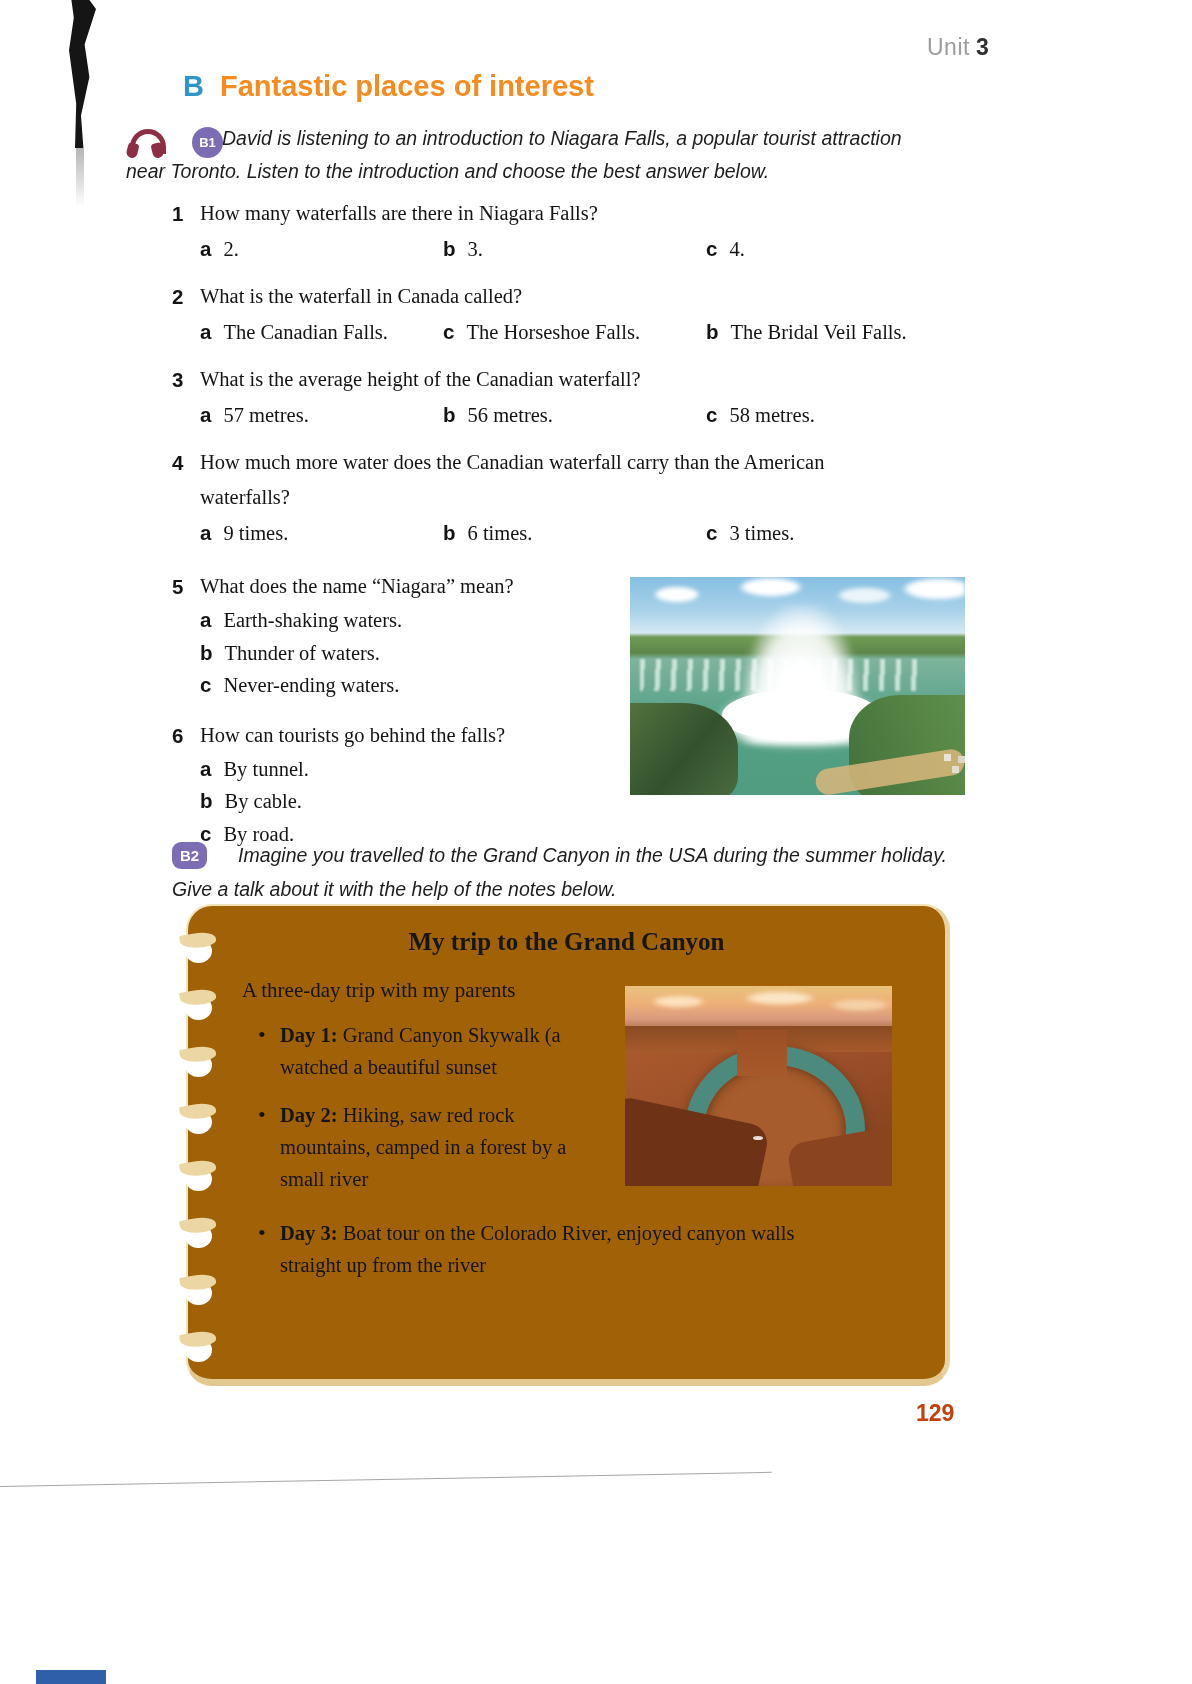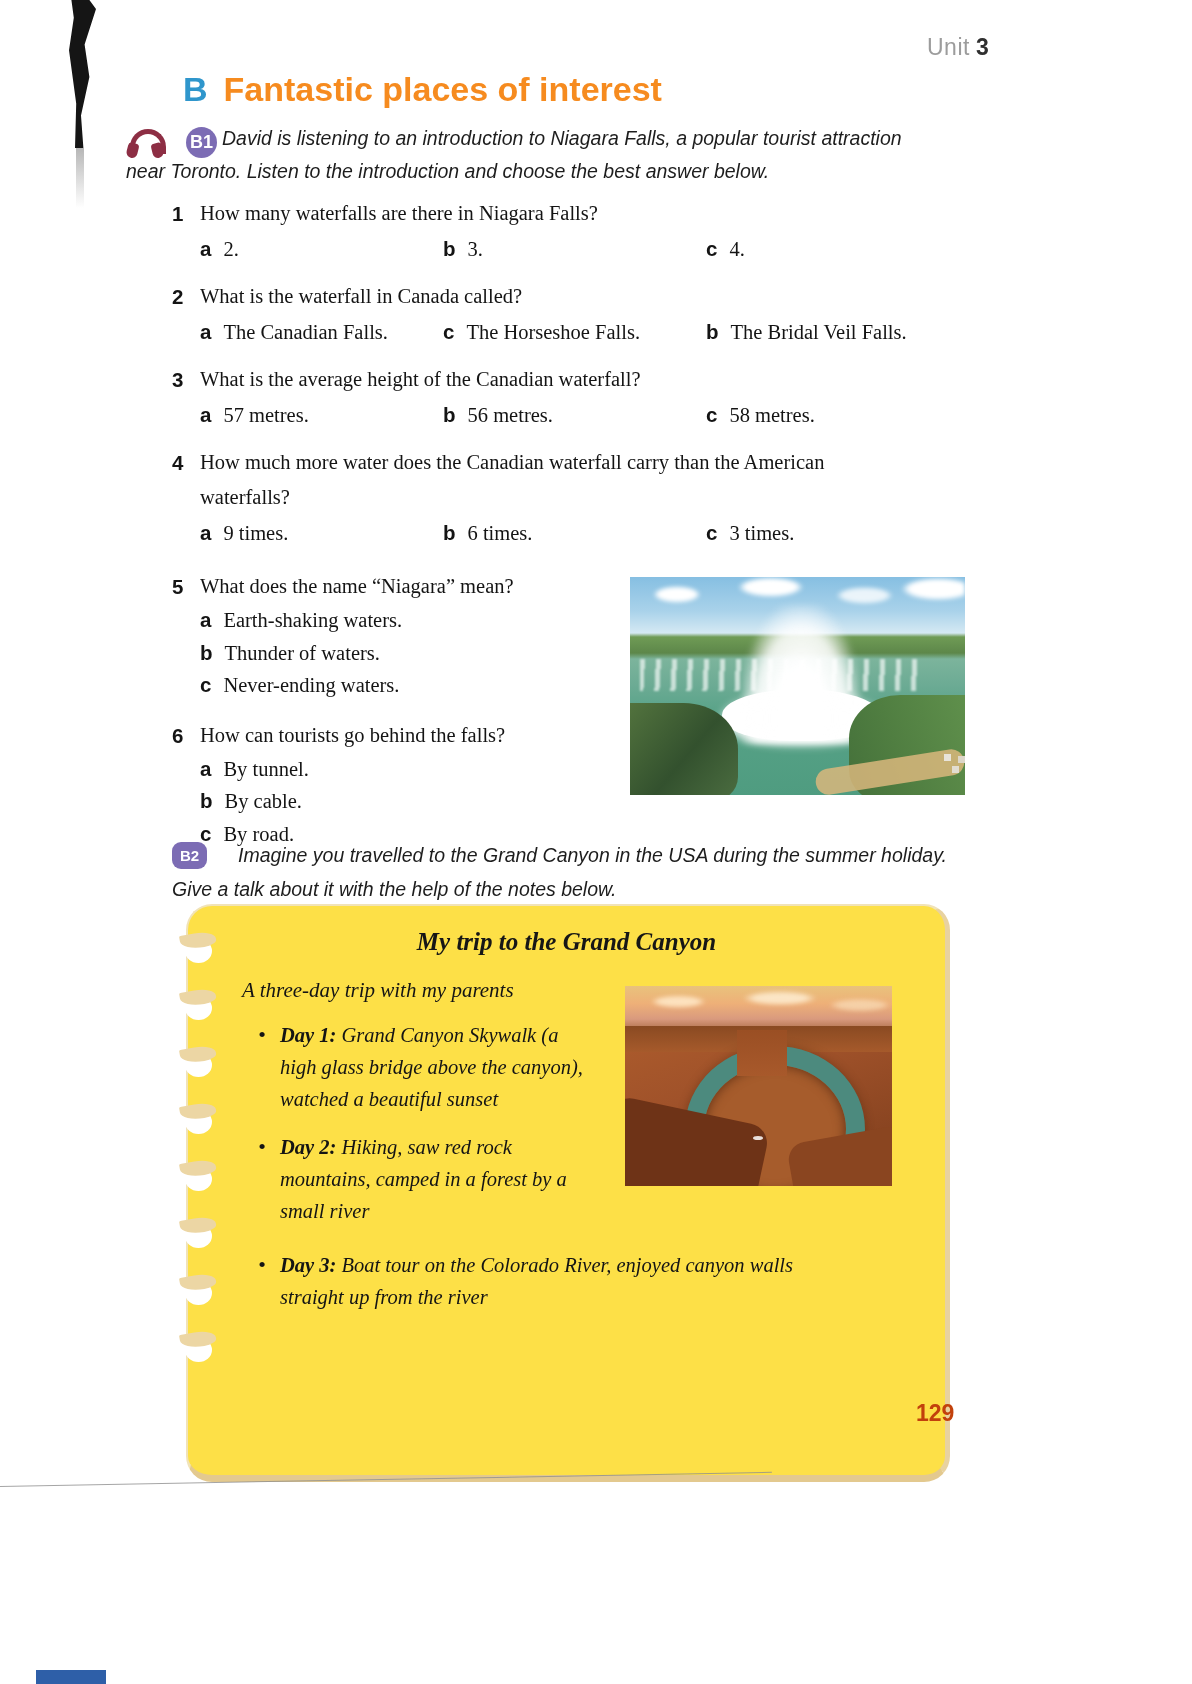--- a/index.html
+++ b/index.html
@@ -11,36 +11,36 @@
         clip-path:polygon(18% 0,78% 0,100% 6%,62% 30%,78% 52%,50% 78%,58% 100%,30% 100%,34% 70%,10% 34%,26% 12%);}
   .tear-smudge{position:absolute;left:76px;top:148px;width:8px;height:60px;background:linear-gradient(180deg,#7a7a7a,#d9d9d9 70%,transparent);opacity:.55;}
   .edge-line{position:absolute;left:0;top:1486px;width:772px;border-top:1.5px solid #8f8f8f;transform:rotate(-1.05deg);transform-origin:left center;opacity:.8;}
   .blue-bar{position:absolute;left:36px;top:1670px;width:70px;height:14px;background:#2e5fa8;}
 
   
   .unit{position:absolute;left:927px;top:34px;font-family:"Liberation Sans",sans-serif;font-size:23px;color:#9c9c9c;letter-spacing:.5px;text-align:right;}
   .unit b{color:#2f2f2f;font-weight:700;margin-left:6px;}
 
   
-  .sec-head{position:absolute;left:183px;top:70px;font-family:"Liberation Sans",sans-serif;font-weight:700;font-size:34px;}
+  .sec-head{position:absolute;left:183px;top:70px;font-family:"Liberation Sans",sans-serif;font-weight:700;font-size:29px;}
   .sec-letter{color:#2f96cc;margin-right:16px;}
   .sec-title{color:#f68b1f;}
 
   
   .b1-intro{position:absolute;left:126px;top:122px;width:846px;font-family:"Liberation Sans",sans-serif;
             font-style:italic;font-size:19.5px;line-height:33px;color:#1d1d1d;}
   .b1-intro .l1{padding-left:96px;}
   .hp{position:absolute;left:0;top:6px;width:38px;height:32px;}
   .hp .band{position:absolute;left:4px;top:1px;width:26px;height:20px;border:5px solid #8d2e44;border-bottom:none;border-radius:18px 18px 0 0;}
   .hp .cupL,.hp .cupR{position:absolute;top:15px;width:11px;height:15px;background:#8d2e44;border-radius:4px 4px 6px 6px;}
   .hp .cupL{left:1px;transform:rotate(14deg);}
   .hp .cupR{left:26px;transform:rotate(-14deg);}
   .badge{display:inline-flex;align-items:center;justify-content:center;background:#7c6cb4;color:#fff;
          font-family:"Liberation Sans",sans-serif;font-style:normal;font-weight:700;}
-  .badge.b1{position:absolute;left:60px;top:5px;width:31px;height:31px;border-radius:50%;font-size:18px;}
+  .badge.b1{position:absolute;left:66px;top:5px;width:31px;height:31px;border-radius:50%;font-size:13px;}
   .badge.b2{position:absolute;left:0;top:4px;width:35px;height:27px;border-radius:9px;font-size:15px;}
 
   
   .questions{position:absolute;left:172px;top:196px;width:844px;font-size:20.5px;}
   .q{margin-bottom:12px;}
   .q-row{display:flex;line-height:35px;}
   .q-num{width:28px;font-family:"Liberation Sans",sans-serif;font-weight:700;flex:none;}
   .q-lines{flex:1;}
   .opts-row{display:grid;grid-template-columns:243px 263px auto;margin-left:28px;line-height:35px;}
   .opts-col{margin-left:28px;line-height:32.5px;}
@@ -68,23 +68,23 @@
       transform:rotate(-9deg);border-radius:14px;}
   .n-bldg{position:absolute;right:14px;bottom:34px;width:7px;height:7px;background:#e8e4da;
       box-shadow:14px 2px 0 #dcd6c8,28px -3px 0 #efece2,40px 4px 0 #cfc7b5,8px 12px 0 #e2ddd1;}
 
   
   .b2-intro{position:absolute;left:172px;top:838px;width:852px;font-family:"Liberation Sans",sans-serif;
             font-style:italic;font-size:19.5px;line-height:34px;color:#1d1d1d;}
   .b2-intro .l1{padding-left:66px;font-style:italic;}
 
   
-  .card{position:absolute;left:186px;top:904px;width:764px;height:578px;background:#fde047;
+  .card{position:absolute;left:186px;top:904px;width:764px;height:482px;background:#a16207;
         border:2px solid #f1e3b8;border-right:5px solid #e8d2a0;border-bottom:7px solid #e3c98f;
-        border-radius:26px;box-sizing:border-box;font-style:italic;}
+        border-radius:26px;box-sizing:border-box;}
   .torn{position:absolute;left:-8px;top:26px;display:flex;flex-direction:column;gap:27px;}
   .tm{width:36px;height:30px;position:relative;}
   .tm::after{content:'';position:absolute;left:5px;top:7px;width:27px;height:24px;background:#fff;border-radius:50%;}
   .tm::before{content:'';position:absolute;left:0;top:1px;width:36px;height:15px;background:#ecd6a4;
       border-radius:10% 80% 50% 90%;transform:rotate(-10deg);z-index:1;}
   .card-title{margin-top:22px;text-align:center;font-weight:700;font-size:25px;color:#161616;}
   .card-sub{margin:22px 0 0 54px;font-size:21px;}
   .days{margin:16px 0 0 92px;font-size:20.5px;line-height:32px;}
   .day{position:relative;margin-bottom:12px;max-width:380px;}
   .day::before{content:'\2022';position:absolute;left:-22px;top:0;font-size:22px;}
@@ -266,21 +266,20 @@
       <div class="h-river"></div>
       <div class="h-neck"></div>
       <div class="h-fg"></div>
       <div class="h-fg2"></div>
       <div class="h-spark"></div>
     </div>
 
     <div class="days">
       <div class="day">
         <div><b>Day 1:</b> <span>Grand Canyon Skywalk (a</span></div>
-        <div>high glass bridge above the canyon),</div>
         <div>watched a beautiful sunset</div>
       </div>
       <div class="day" style="margin-top:16px;">
         <div><b>Day 2:</b> <span>Hiking, saw red rock</span></div>
         <div>mountains, camped in a forest by a</div>
         <div>small river</div>
       </div>
       <div class="day wide" style="margin-top:22px;">
         <div><b>Day 3:</b> <span>Boat tour on the Colorado River, enjoyed canyon walls</span></div>
         <div>straight up from the river</div>

